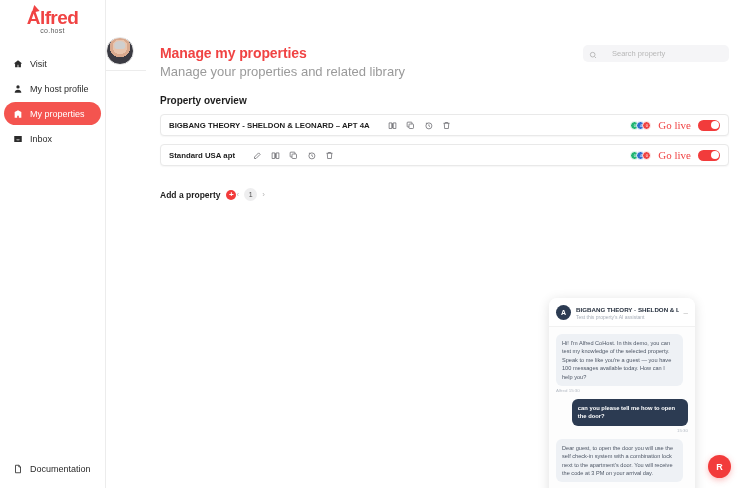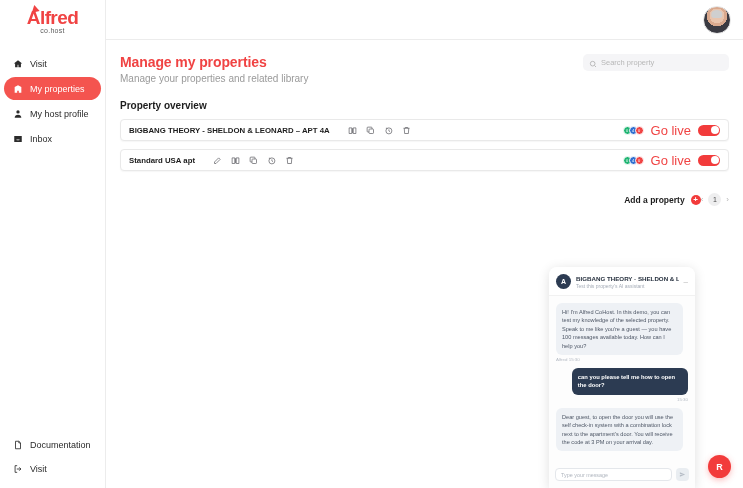--- a/index.html
+++ b/index.html
@@ -41,25 +41,25 @@
     display: flex; align-items: center; gap: 7px;
     padding: 6px 8px 6px 8px;
     margin: 0 4px; border-radius: 13px;
     font-size: 9px; color: #2b2b2b;
     cursor: pointer;
   }
   .nav-item.active { background: #f4544f; color: #fff; }
   .nav-item .ic { width: 11px; height: 11px; display:flex; align-items:center; justify-content:center; flex: 0 0 11px; }
   .nav-item .ic svg { width: 10px; height: 10px; display:block; }
 
-  .nav-bottom { margin-top: auto; margin-bottom: 12px; display: flex; flex-direction: column; gap: 9px; }
+  .nav-bottom { margin-top: auto; margin-bottom: 12px; display: flex; flex-direction: row; }
   .nav-bottom .nav-item { padding: 2px 8px; }
 
   
-  .main { flex: 1; display: flex; flex-direction: column; background: #fff; min-width: 0; position: relative; }
+  .main { flex: 1; display: flex; flex-direction: row; background: #fff; min-width: 0; position: relative; margin-top: 31px; }
   .topbar {
     height: 40px; border-bottom: 1px solid #ececec;
     display: flex; align-items: center; justify-content: flex-end;
     padding-right: 12px; background:#fff;
   }
   .avatar {
     width: 28px; height: 28px; border-radius: 50%;
     background: radial-gradient(circle at 50% 34%, #e8c4ad 0 34%, #d9a98e 34% 48%, #3a3a42 48% 100%);
     border: 1.5px solid #e6e6e6;
     position: relative; overflow: hidden;
@@ -67,26 +67,26 @@
   .avatar::after{
     content:""; position:absolute; left:50%; top:14%;
     width:44%; height:30%; transform:translateX(-50%);
     background:#cfcfcf; border-radius:50% 50% 35% 35%;
   }
 
   .content { flex: 1; padding: 14px 14px 0 14px; position: relative; }
 
   .page-head { display: flex; justify-content: space-between; align-items: flex-start; }
   .page-title { font-size: 14px; font-weight: bold; color: #f04343; letter-spacing: -0.1px; }
-  .page-sub { font-size: 10px; color: #9a9a9a; margin-top: 3px; }
+  .page-sub { font-size: 13px; color: #9a9a9a; margin-top: 3px; }
 
   .search-box {
     width: 146px; height: 17px; border-radius: 5px;
     background: #f5f5f7; display: flex; align-items: center;
-    gap: 4px; padding: 0 6px;
+    gap: 15px; padding: 0 6px;
   }
   .search-box svg { width: 8px; height: 8px; flex: 0 0 8px; }
   .search-box input {
     border: none; outline: none; background: transparent;
     font-size: 7.5px; color: #8b8b8b; width: 100%;
     font-family: "Liberation Sans", sans-serif;
   }
   .search-box input::placeholder { color: #b8b8b8; }
 
   .section-title { font-size: 10px; font-weight: bold; color: #1d1d1d; margin-top: 16px; }
@@ -106,31 +106,31 @@
 
   .dots { display: flex; align-items: center; }
   .dots span {
     width: 9px; height: 9px; border-radius: 50%;
     display:inline-block; margin-left: -3px;
     border: 1.2px solid #fff;
     font-size: 4px; color: #fff; text-align:center; line-height: 7px;
   }
   .dots span:first-child { margin-left: 0; }
 
-  .golive-label { font-size: 13px; color: #f04343; }
+  .golive-label { font-size: 11px; color: #f04343; font-family: Liberation Serif, serif; }
   .toggle {
     width: 22px; height: 11px; border-radius: 6px;
     background: #f23b3b; position: relative; cursor: pointer;
   }
   .toggle::after {
     content: ""; position: absolute; right: 1.5px; top: 1.5px;
     width: 8px; height: 8px; border-radius: 50%; background: #fff;
   }
 
-  .add-row { margin-top: 22px; display: flex; align-items: center; justify-content: flex-end; }
+  .add-row { margin-top: 22px; display: flex; align-items: center; justify-content: flex-start; }
   .add-left { display: flex; align-items: center; gap: 6px; }
   .add-label { font-size: 8.5px; font-weight: bold; color: #1d1d1d; }
   .add-plus {
     width: 10px; height: 10px; border-radius: 50%;
     background: #f23b3b; color: #fff; font-size: 8px; line-height: 9px;
     text-align: center; font-weight: bold; cursor: pointer;
   }
   .pager { display: flex; align-items: center; gap: 5px; }
   .pager .arrow { font-size: 8px; color: #b5b5b5; cursor: pointer; }
   .pager .pg {
@@ -215,36 +215,36 @@
 
     <nav class="nav">
       <div class="nav-item">
         <span class="ic">
           <svg viewBox="0 0 24 24" fill="currentColor">
               <path d="M12 3 2 11h3v9h6v-6h2v6h6v-9h3z"></path>
             </svg>
         </span>
         <span>Visit</span>
       </div>
-      <div class="nav-item active">
-        <span class="ic">
-          <svg viewBox="0 0 24 24" fill="currentColor">
-              <path d="M4 21V7l8-4 8 4v14h-6v-5h-4v5z"></path>
-            </svg>
-        </span>
-        <span>My properties</span>
-      </div>
       <div class="nav-item">
         <span class="ic">
           <svg viewBox="0 0 24 24" fill="currentColor">
               <circle cx="12" cy="7" r="4"></circle>
               <path d="M4 21c0-4.4 3.6-7 8-7s8 2.6 8 7z"></path>
             </svg>
         </span>
         <span>My host profile</span>
+      </div>
+      <div class="nav-item active">
+        <span class="ic">
+          <svg viewBox="0 0 24 24" fill="currentColor">
+              <path d="M4 21V7l8-4 8 4v14h-6v-5h-4v5z"></path>
+            </svg>
+        </span>
+        <span>My properties</span>
       </div>
       <div class="nav-item">
         <span class="ic">
           <svg viewBox="0 0 24 24" fill="currentColor">
               <path d="M3 5h18v14H3zM3 13h5l1 2h6l1-2h5"></path>
             </svg>
         </span>
         <span>Inbox</span>
       </div>
     </nav>

